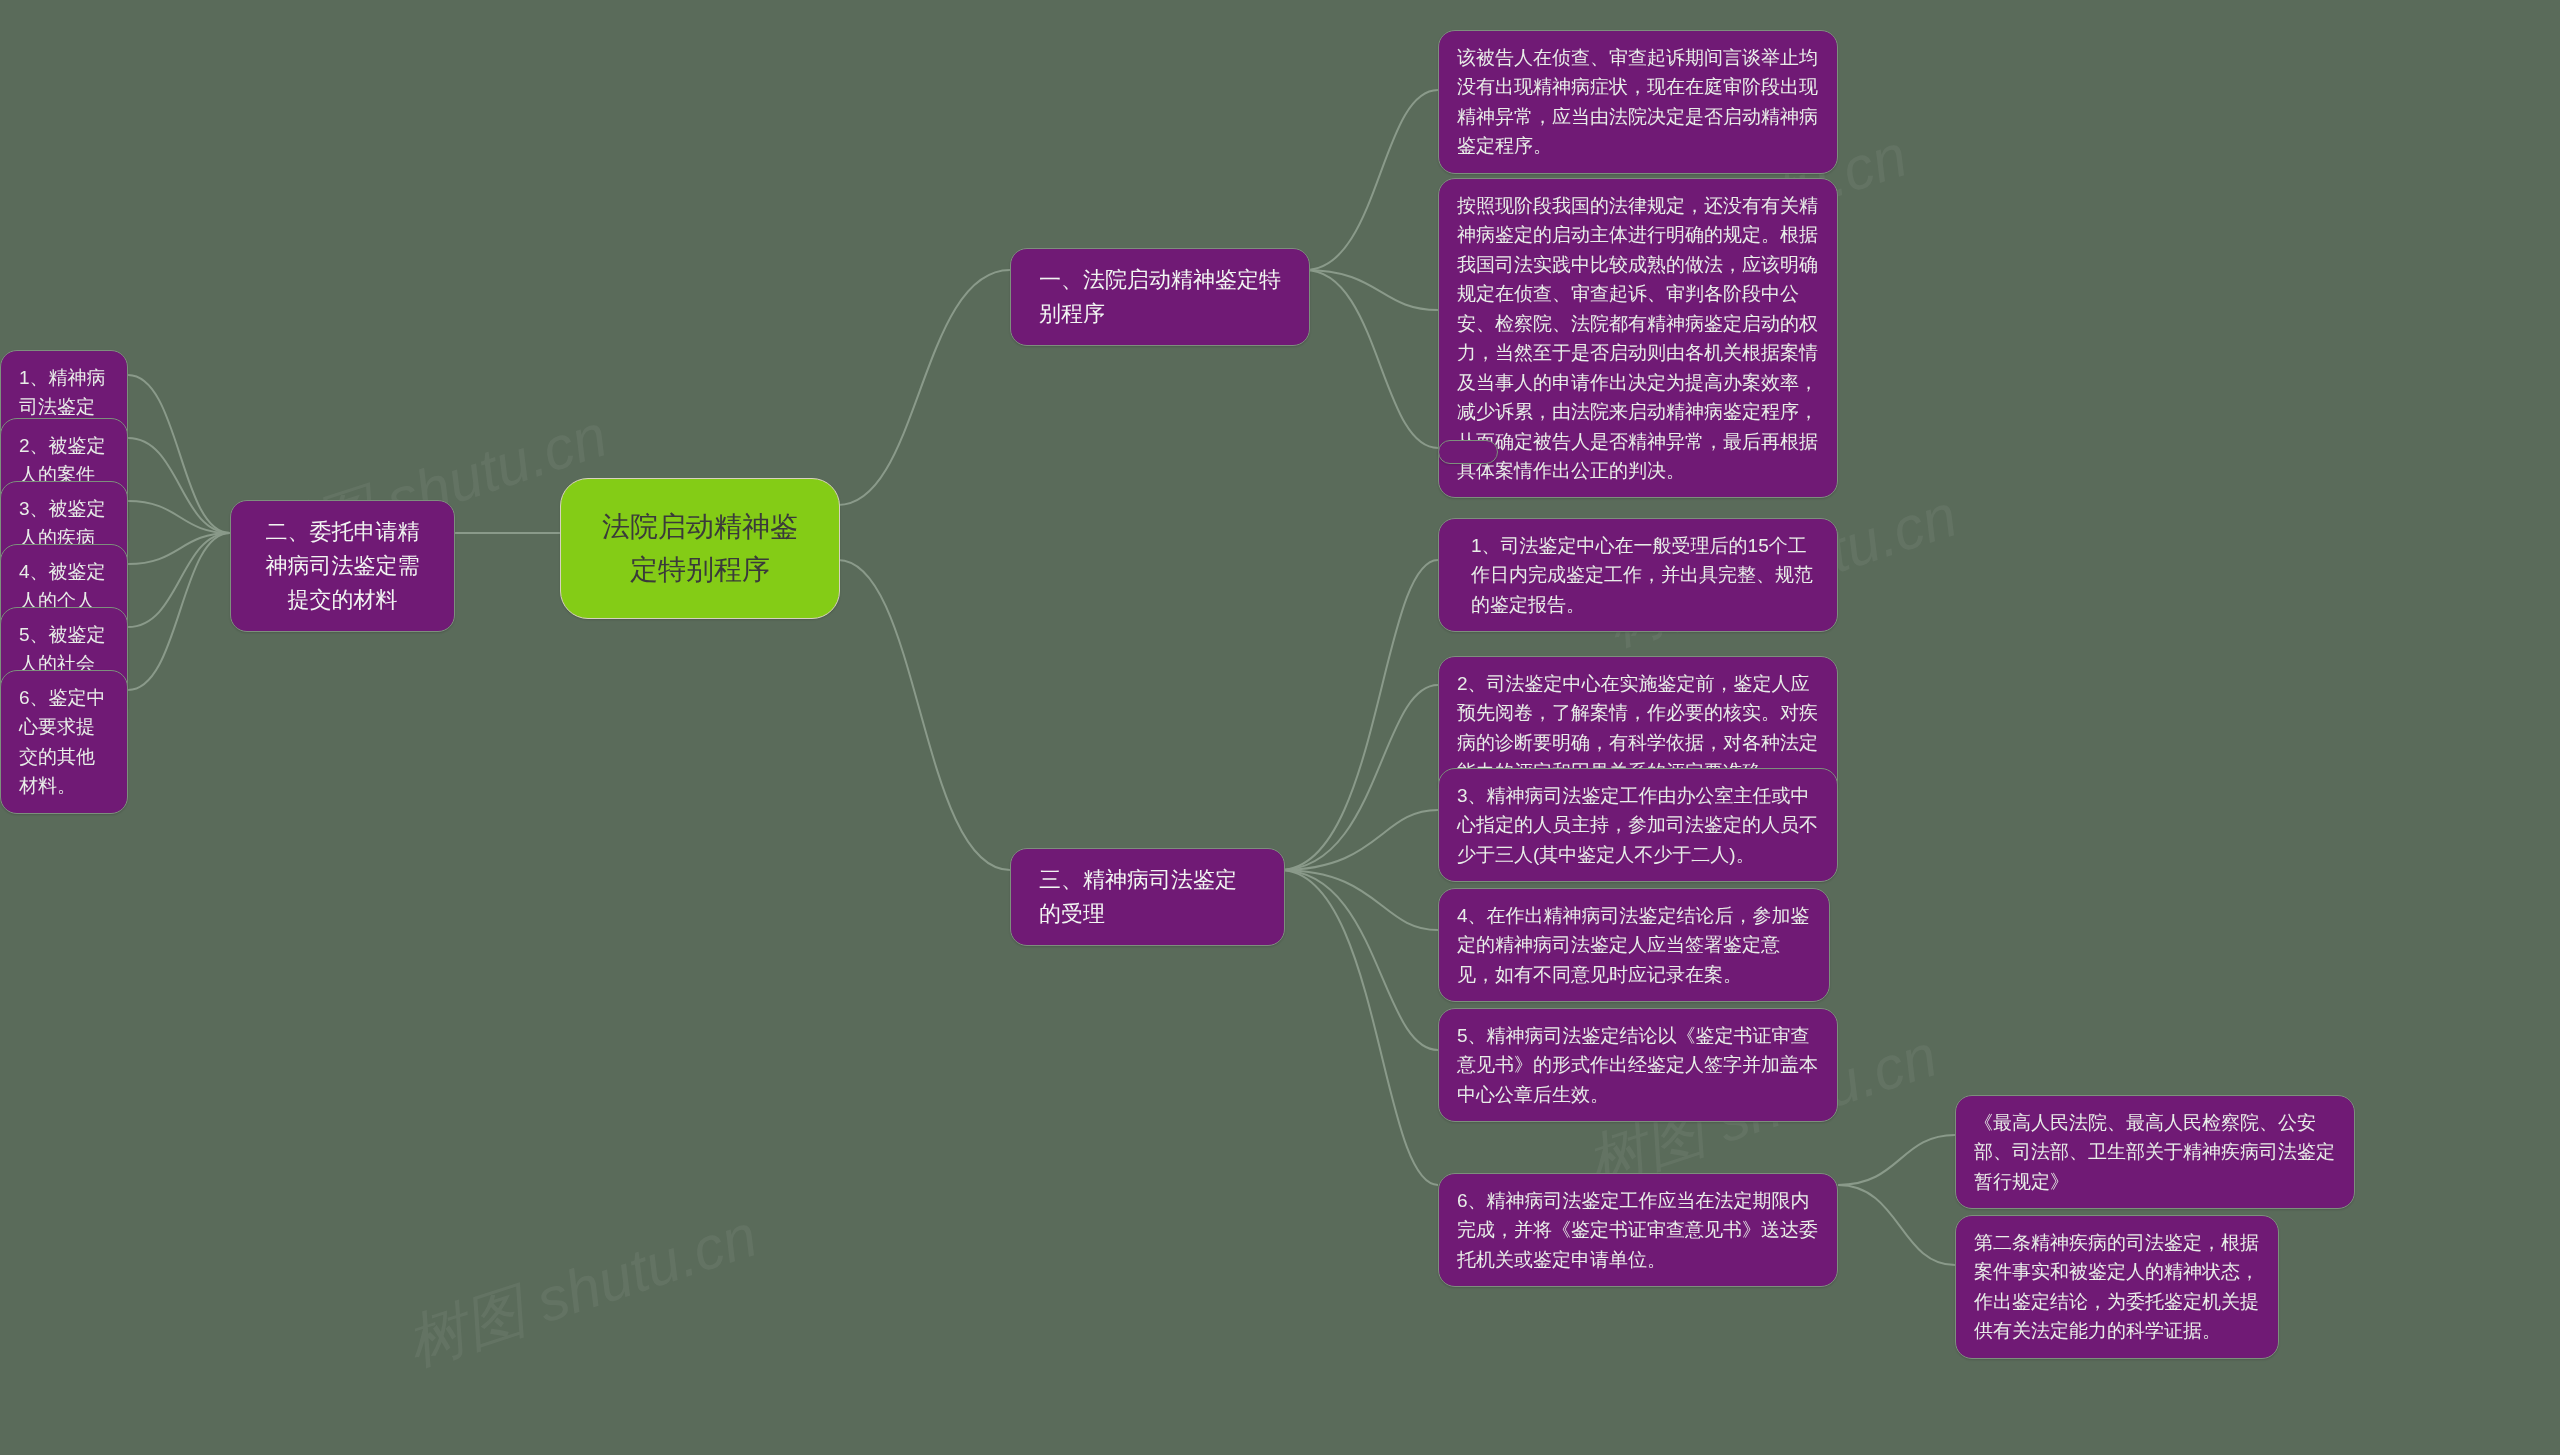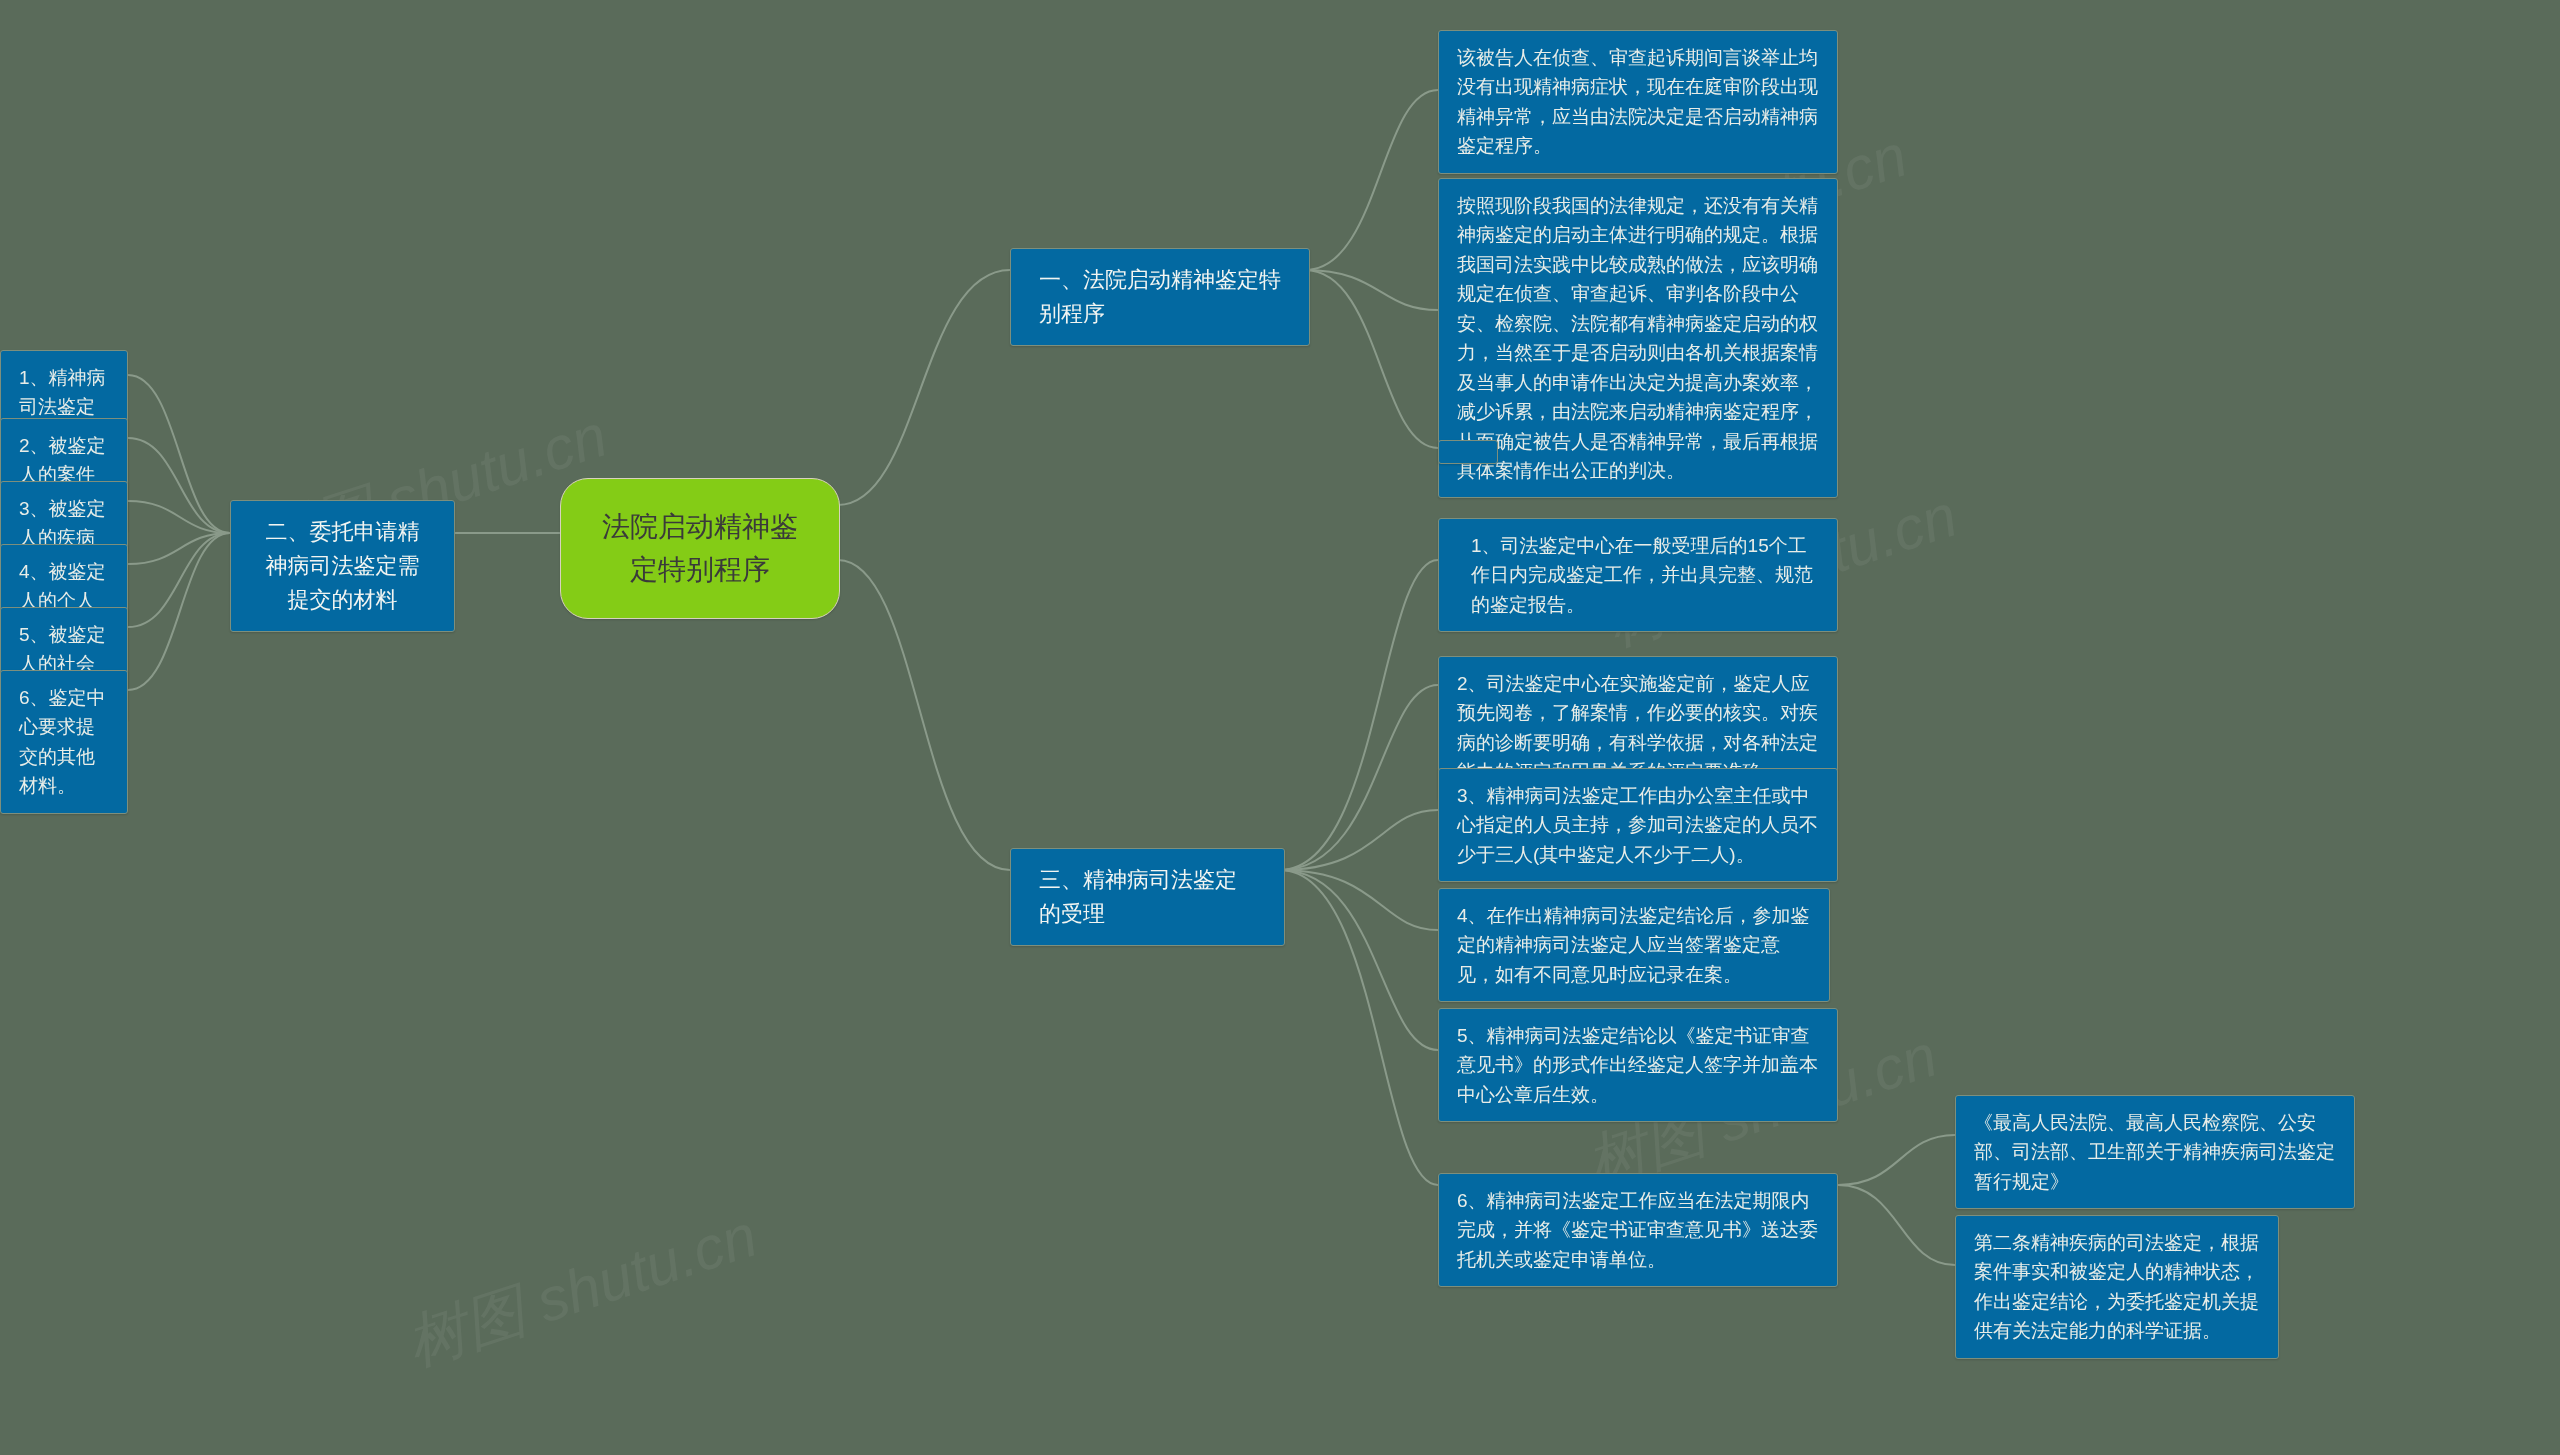--- a/index.html
+++ b/index.html
@@ -7,27 +7,27 @@
     padding: 0;
     width: 2560px;
     height: 1455px;
     background: #5a6b5a;
     font-family: "Microsoft YaHei", "PingFang SC", sans-serif;
     overflow: hidden;
     position: relative;
   }
   .node {
     position: absolute;
-    border-radius: 3px;
+    border-radius: 17px;
     padding: 12px 18px;
     box-sizing: border-box;
     font-size: 19px;
     line-height: 1.55;
     color: #e8ede8;
-    background: #0369a1;
+    background: #701a75;
     border: 1px solid #7d8f7d;
     box-shadow: 0 1px 2px rgba(0,0,0,0.15);
     z-index: 3;
     display: flex;
     align-items: center;
   }
   .node.root {
     background: #84cc16;
     color: #3a3a3a;
     border: 1px solid #d8d1bf;

